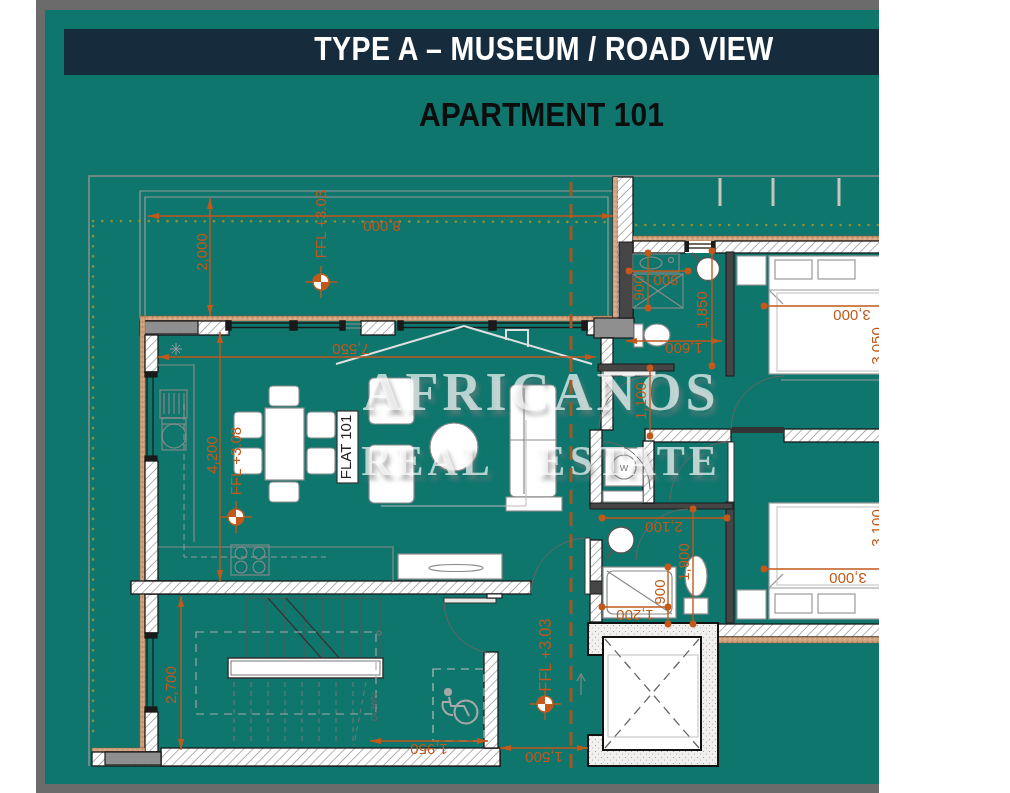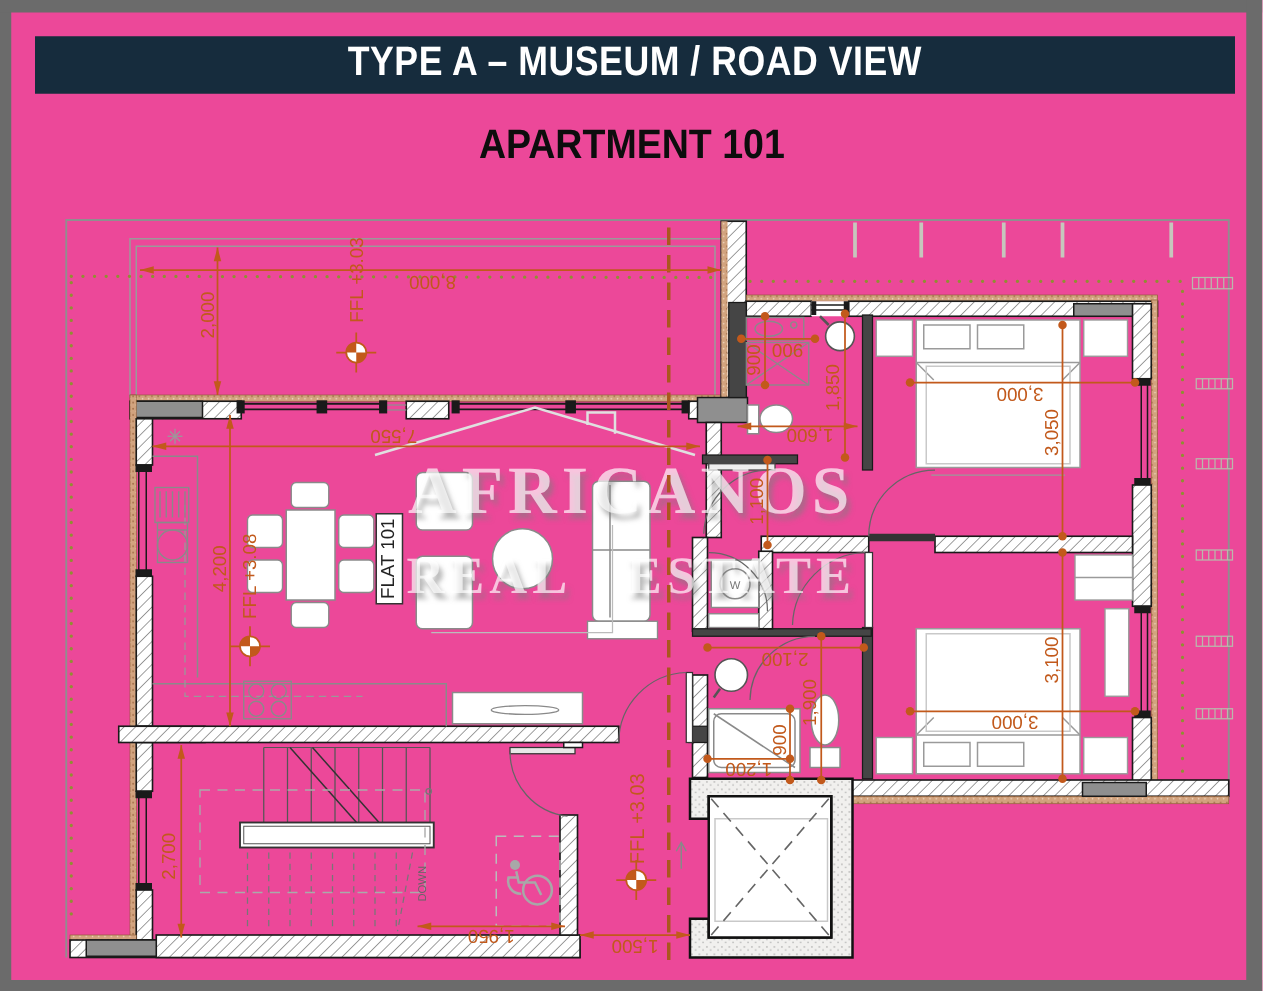--- a/index.html
+++ b/index.html
@@ -1,17 +1,17 @@
 <!DOCTYPE html>
 <html><head>
 <meta charset="utf-8">
 <style>
   html,body{margin:0;padding:0;background:#fff;}
-  #page{position:relative;width:1010px;height:793px;background:#ec4899;overflow:hidden;
-        font-family:"Liberation Sans", sans-serif;}
+  #page{position:relative;width:843px;height:793px;background:#0f766e;overflow:hidden;
+        font-family:"Liberation Sans", sans-serif;margin-left:36px;}
   .abs{position:absolute;}
 </style>
 </head>
 <body>
 <div id="page">
 
   <div class="abs" style="left:0;top:0;width:9px;height:793px;background:#6b6b6b;"></div>
 
   <div class="abs" style="left:0;top:0;width:1010px;height:10px;background:#6b6b6b;"></div>
 

